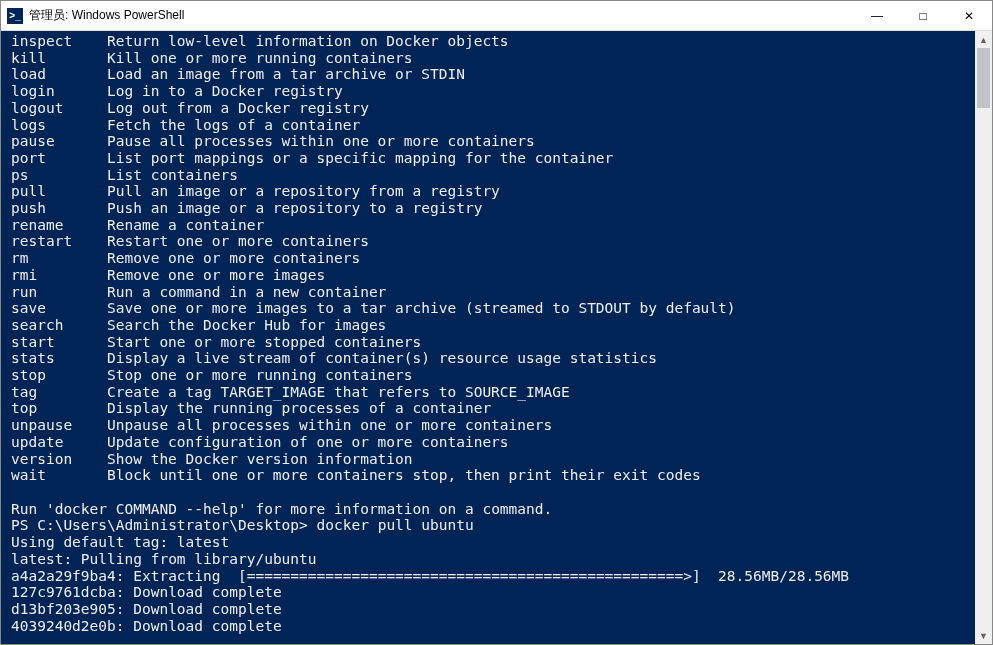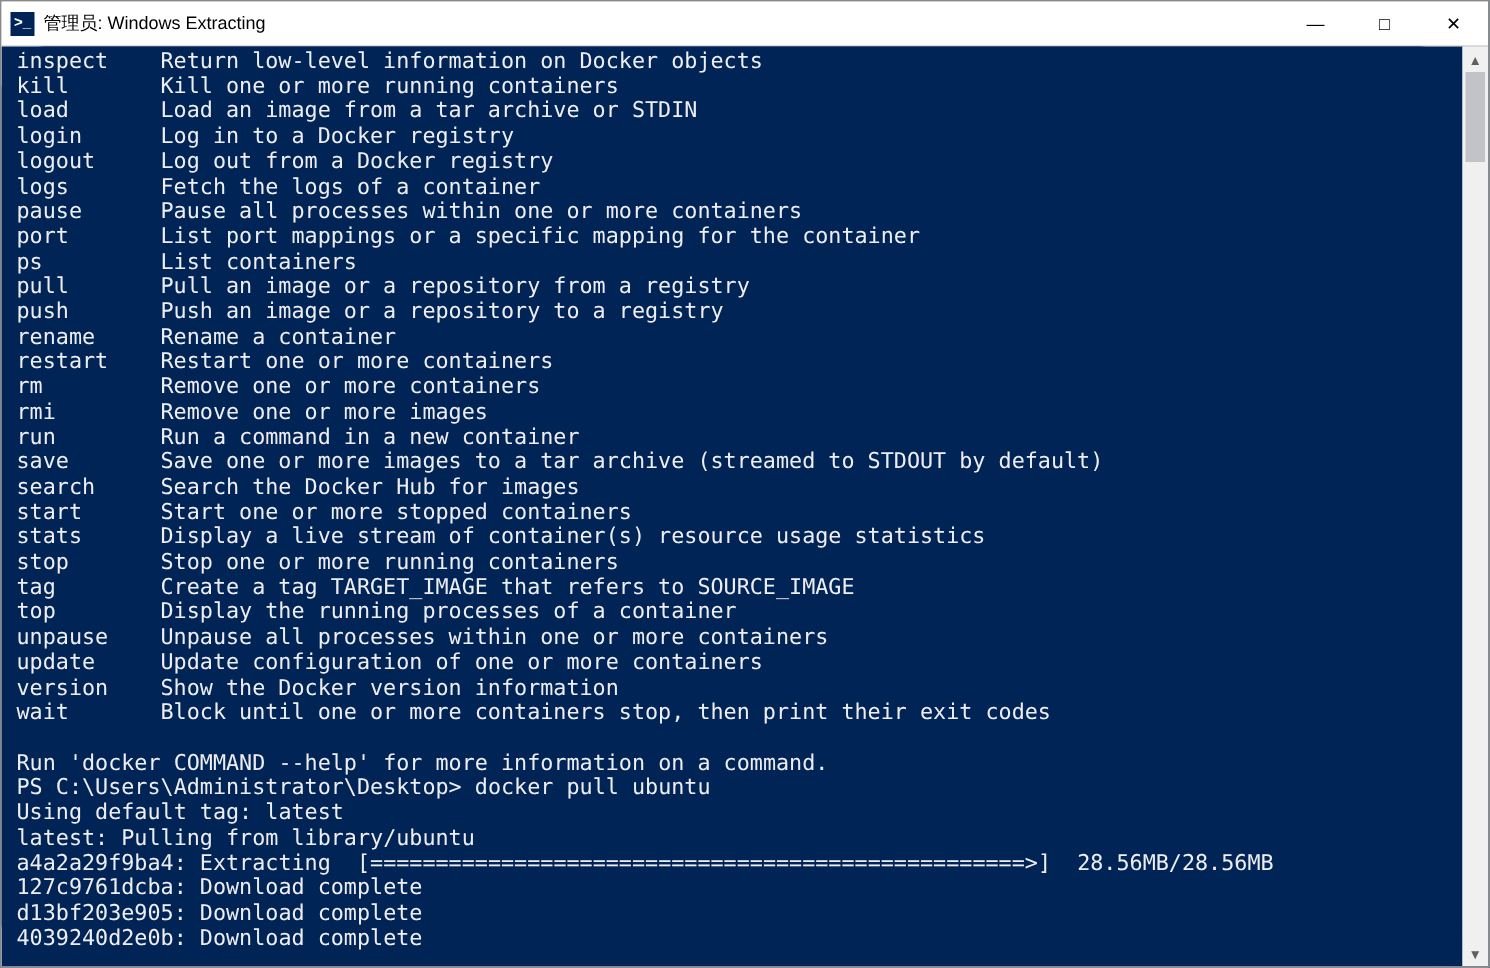--- a/index.html
+++ b/index.html
@@ -56,21 +56,20 @@
     width: calc(100% - 17px);
     height: 100%;
     background: #012456;
     color: #eeedf0;
     font-family: "NSimSun", "SimSun", "Consolas", monospace;
     font-size: 14.5px;
     line-height: 16.7px;
     padding: 2px 0 2px 10px;
     white-space: pre;
     overflow: hidden;
-    border-radius: 28px;
   }
   .cmd-row { display: flex; }
   .cmd-name { display: inline-block; width: 96px; }
   .scrollbar {
     position: absolute;
     right: 0; top: 0;
     width: 17px; height: 100%;
     background: #f0f0f0;
     display: flex;
     flex-direction: column;
@@ -97,21 +96,21 @@
     height: 60px;
     background: #c2c3c9;
     cursor: pointer;
   }
 </style>
 </head>
 <body>
 
 <div class="titlebar">
   <div class="titlebar-icon">&gt;_</div>
-  <div class="titlebar-title">管理员: Windows Extracting</div>
+  <div class="titlebar-title">管理员: Windows PowerShell</div>
   <div class="titlebar-buttons">
     <div class="titlebar-btn">—</div>
     <div class="titlebar-btn">□</div>
     <div class="titlebar-btn close">✕</div>
   </div>
 </div>
 
 <div class="terminal-wrap">
   <div class="terminal" id="term"><div class="cmd-row">  <span class="cmd-name">inspect</span><span>Return low-level information on Docker objects</span></div><div class="cmd-row">  <span class="cmd-name">kill</span><span>Kill one or more running containers</span></div><div class="cmd-row">  <span class="cmd-name">load</span><span>Load an image from a tar archive or STDIN</span></div><div class="cmd-row">  <span class="cmd-name">login</span><span>Log in to a Docker registry</span></div><div class="cmd-row">  <span class="cmd-name">logout</span><span>Log out from a Docker registry</span></div><div class="cmd-row">  <span class="cmd-name">logs</span><span>Fetch the logs of a container</span></div><div class="cmd-row">  <span class="cmd-name">pause</span><span>Pause all processes within one or more containers</span></div><div class="cmd-row">  <span class="cmd-name">port</span><span>List port mappings or a specific mapping for the container</span></div><div class="cmd-row">  <span class="cmd-name">ps</span><span>List containers</span></div><div class="cmd-row">  <span class="cmd-name">pull</span><span>Pull an image or a repository from a registry</span></div><div class="cmd-row">  <span class="cmd-name">push</span><span>Push an image or a repository to a registry</span></div><div class="cmd-row">  <span class="cmd-name">rename</span><span>Rename a container</span></div><div class="cmd-row">  <span class="cmd-name">restart</span><span>Restart one or more containers</span></div><div class="cmd-row">  <span class="cmd-name">rm</span><span>Remove one or more containers</span></div><div class="cmd-row">  <span class="cmd-name">rmi</span><span>Remove one or more images</span></div><div class="cmd-row">  <span class="cmd-name">run</span><span>Run a command in a new container</span></div><div class="cmd-row">  <span class="cmd-name">save</span><span>Save one or more images to a tar archive (streamed to STDOUT by default)</span></div><div class="cmd-row">  <span class="cmd-name">search</span><span>Search the Docker Hub for images</span></div><div class="cmd-row">  <span class="cmd-name">start</span><span>Start one or more stopped containers</span></div><div class="cmd-row">  <span class="cmd-name">stats</span><span>Display a live stream of container(s) resource usage statistics</span></div><div class="cmd-row">  <span class="cmd-name">stop</span><span>Stop one or more running containers</span></div><div class="cmd-row">  <span class="cmd-name">tag</span><span>Create a tag TARGET_IMAGE that refers to SOURCE_IMAGE</span></div><div class="cmd-row">  <span class="cmd-name">top</span><span>Display the running processes of a container</span></div><div class="cmd-row">  <span class="cmd-name">unpause</span><span>Unpause all processes within one or more containers</span></div><div class="cmd-row">  <span class="cmd-name">update</span><span>Update configuration of one or more containers</span></div><div class="cmd-row">  <span class="cmd-name">version</span><span>Show the Docker version information</span></div><div class="cmd-row">  <span class="cmd-name">wait</span><span>Block until one or more containers stop, then print their exit codes</span></div><div> </div><div>Run 'docker COMMAND --help' for more information on a command.</div><div><span>PS C:\Users\Administrator\Desktop&gt;</span> <span>docker pull ubuntu</span></div><div>Using default tag: latest</div><div>latest: Pulling from library/ubuntu</div><div>a4a2a29f9ba4: Extracting  [==================================================&gt;]  28.56MB/28.56MB</div><div>127c9761dcba: Download complete</div><div>d13bf203e905: Download complete</div><div>4039240d2e0b: Download complete</div><div></div></div>
   <div class="scrollbar">

